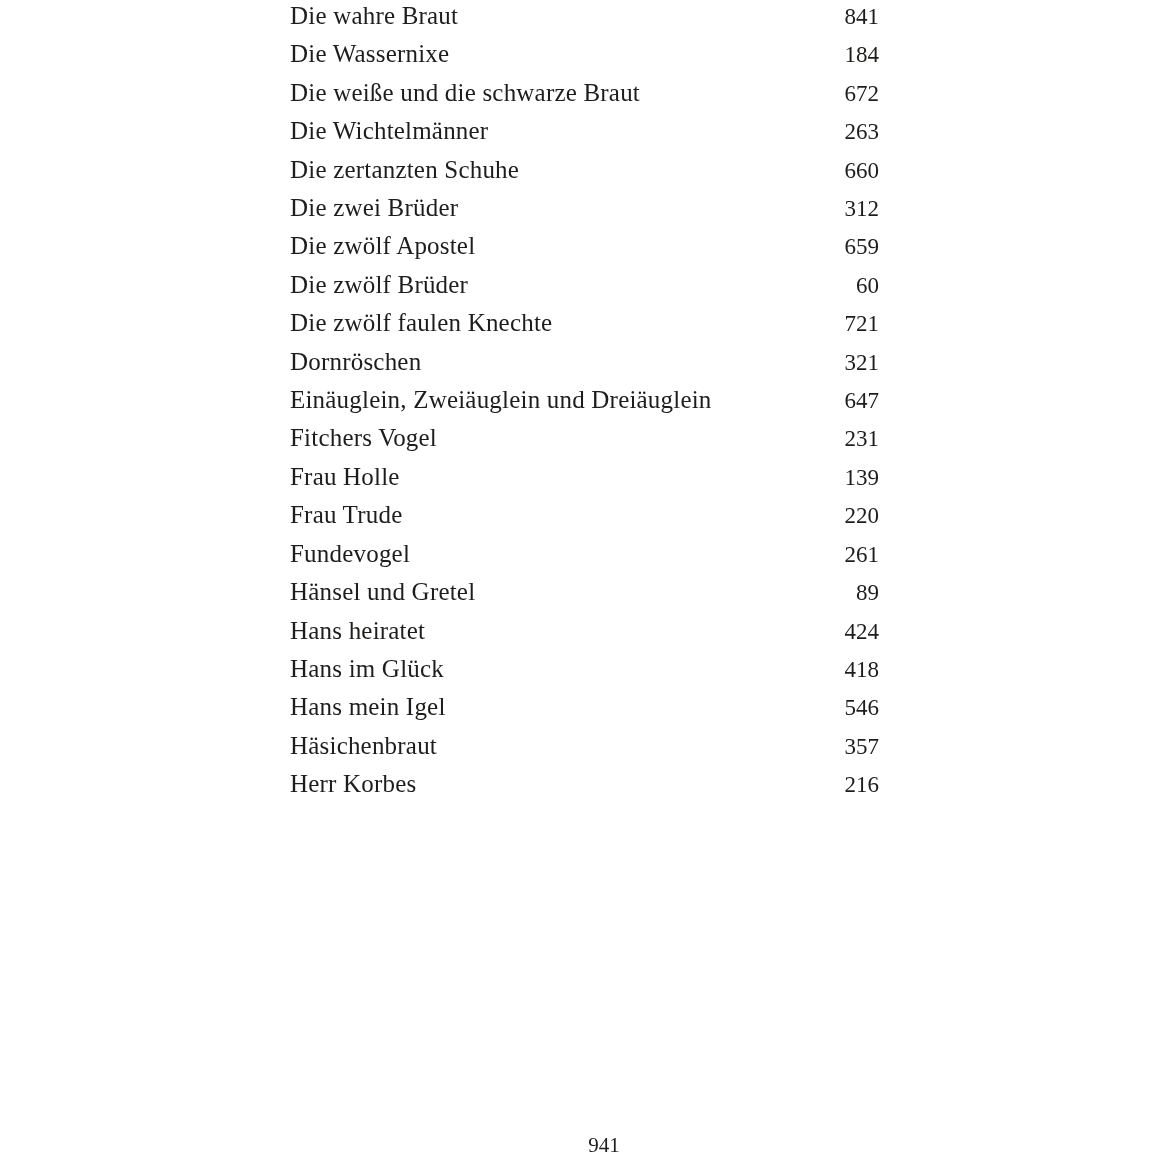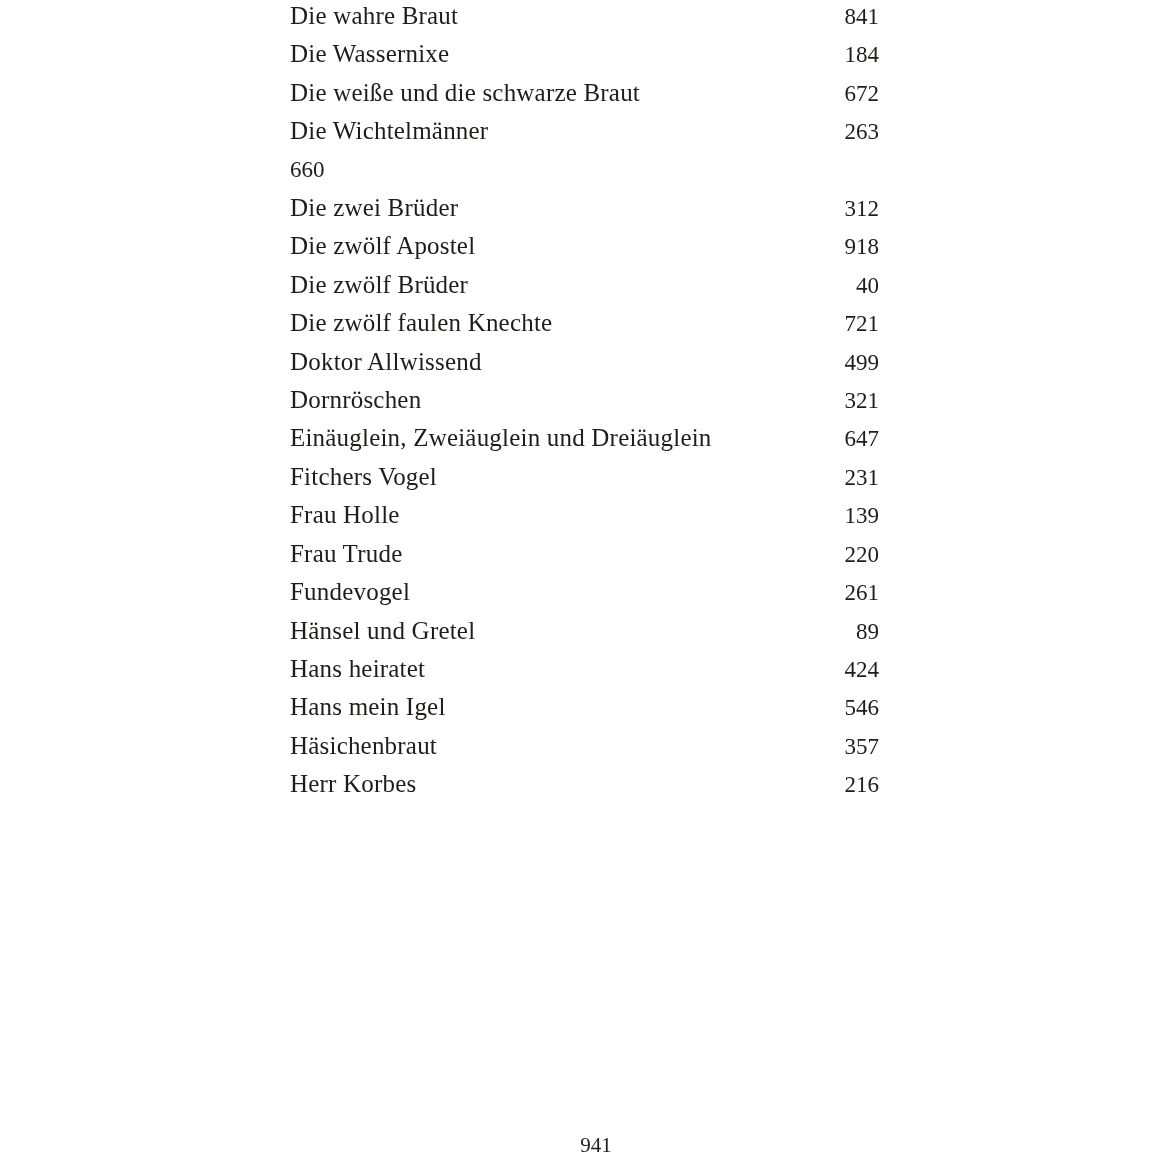--- a/index.html
+++ b/index.html
@@ -33,21 +33,21 @@
     font-size: 25px;
     letter-spacing: 0.2px;
   }
   .toc-page {
     font-size: 23px;
     text-align: right;
     font-variant-numeric: oldstyle-nums;
   }
   .footer {
     position: absolute;
-    left: 296px;
+    left: 304px;
     width: 600px;
     top: 1133px;
     text-align: center;
     font-size: 21px;
     font-variant-numeric: oldstyle-nums;
   }
 </style>
 </head>
 <body>
 
@@ -62,41 +62,38 @@
     </div>
     <div class="toc-row">
       <span class="toc-title">Die weiße und die schwarze Braut</span>
       <span class="toc-page">672</span>
     </div>
     <div class="toc-row">
       <span class="toc-title">Die Wichtelmänner</span>
       <span class="toc-page">263</span>
     </div>
     <div class="toc-row">
+      <span class="toc-title">Die zertanzten Schuhe</span>
       <span class="toc-page">660</span>
     </div>
     <div class="toc-row">
       <span class="toc-title">Die zwei Brüder</span>
       <span class="toc-page">312</span>
     </div>
     <div class="toc-row">
       <span class="toc-title">Die zwölf Apostel</span>
-      <span class="toc-page">918</span>
+      <span class="toc-page">659</span>
     </div>
     <div class="toc-row">
       <span class="toc-title">Die zwölf Brüder</span>
-      <span class="toc-page">40</span>
+      <span class="toc-page">60</span>
     </div>
     <div class="toc-row">
       <span class="toc-title">Die zwölf faulen Knechte</span>
       <span class="toc-page">721</span>
-    </div>
-    <div class="toc-row">
-      <span class="toc-title">Doktor Allwissend</span>
-      <span class="toc-page">499</span>
     </div>
     <div class="toc-row">
       <span class="toc-title">Dornröschen</span>
       <span class="toc-page">321</span>
     </div>
     <div class="toc-row">
       <span class="toc-title">Einäuglein, Zweiäuglein und Dreiäuglein</span>
       <span class="toc-page">647</span>
     </div>
     <div class="toc-row">
@@ -117,20 +114,24 @@
     </div>
     <div class="toc-row">
       <span class="toc-title">Hänsel und Gretel</span>
       <span class="toc-page">89</span>
     </div>
     <div class="toc-row">
       <span class="toc-title">Hans heiratet</span>
       <span class="toc-page">424</span>
     </div>
     <div class="toc-row">
+      <span class="toc-title">Hans im Glück</span>
+      <span class="toc-page">418</span>
+    </div>
+    <div class="toc-row">
       <span class="toc-title">Hans mein Igel</span>
       <span class="toc-page">546</span>
     </div>
     <div class="toc-row">
       <span class="toc-title">Häsichenbraut</span>
       <span class="toc-page">357</span>
     </div>
     <div class="toc-row">
       <span class="toc-title">Herr Korbes</span>
       <span class="toc-page">216</span>

